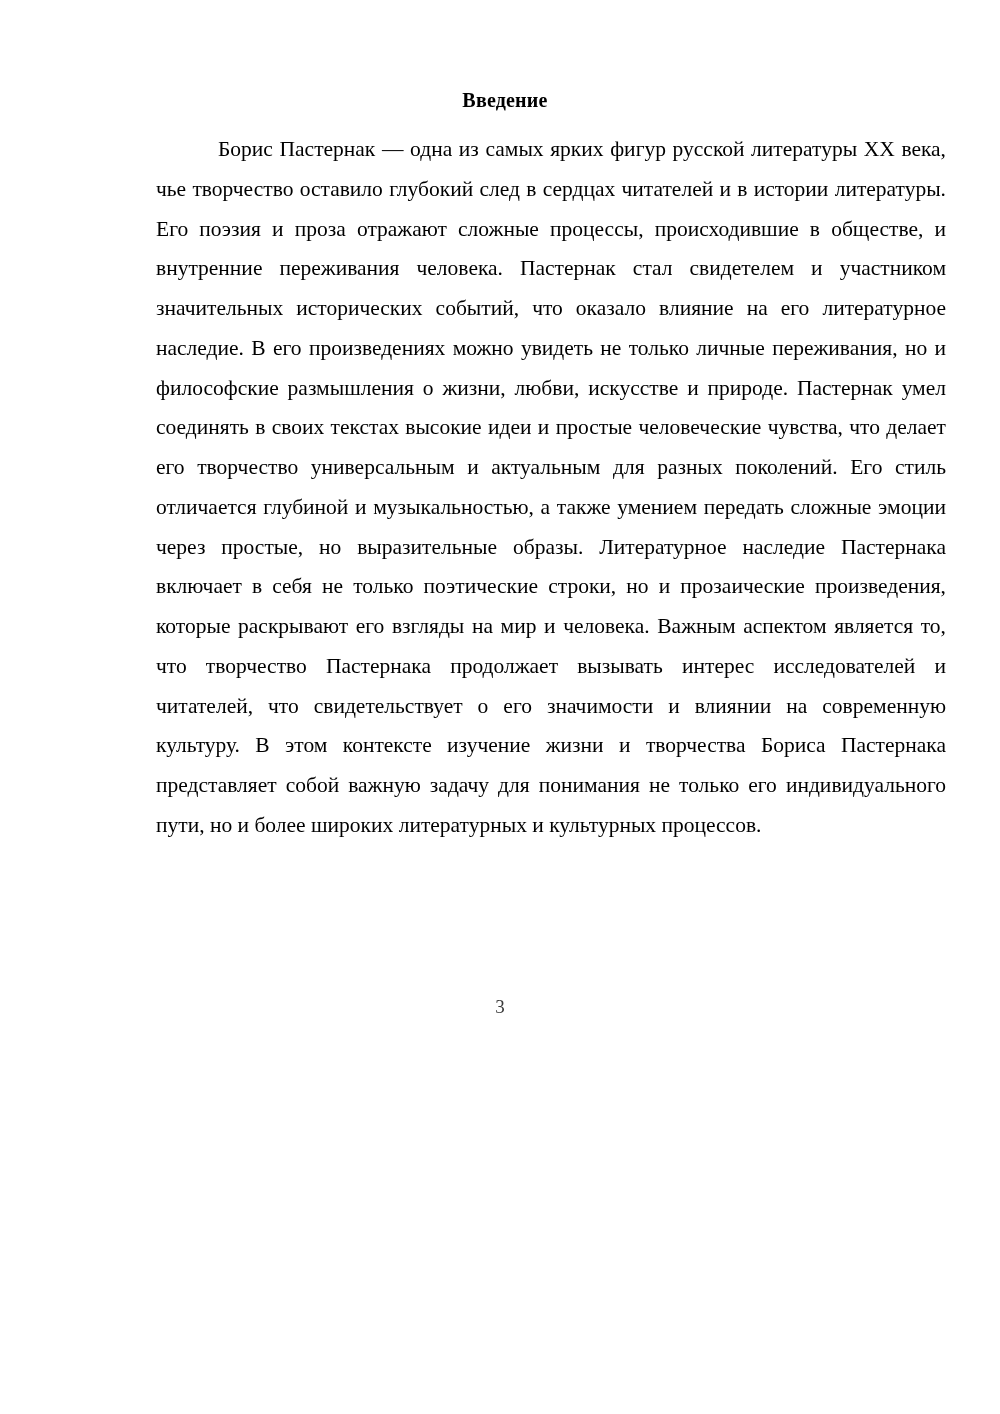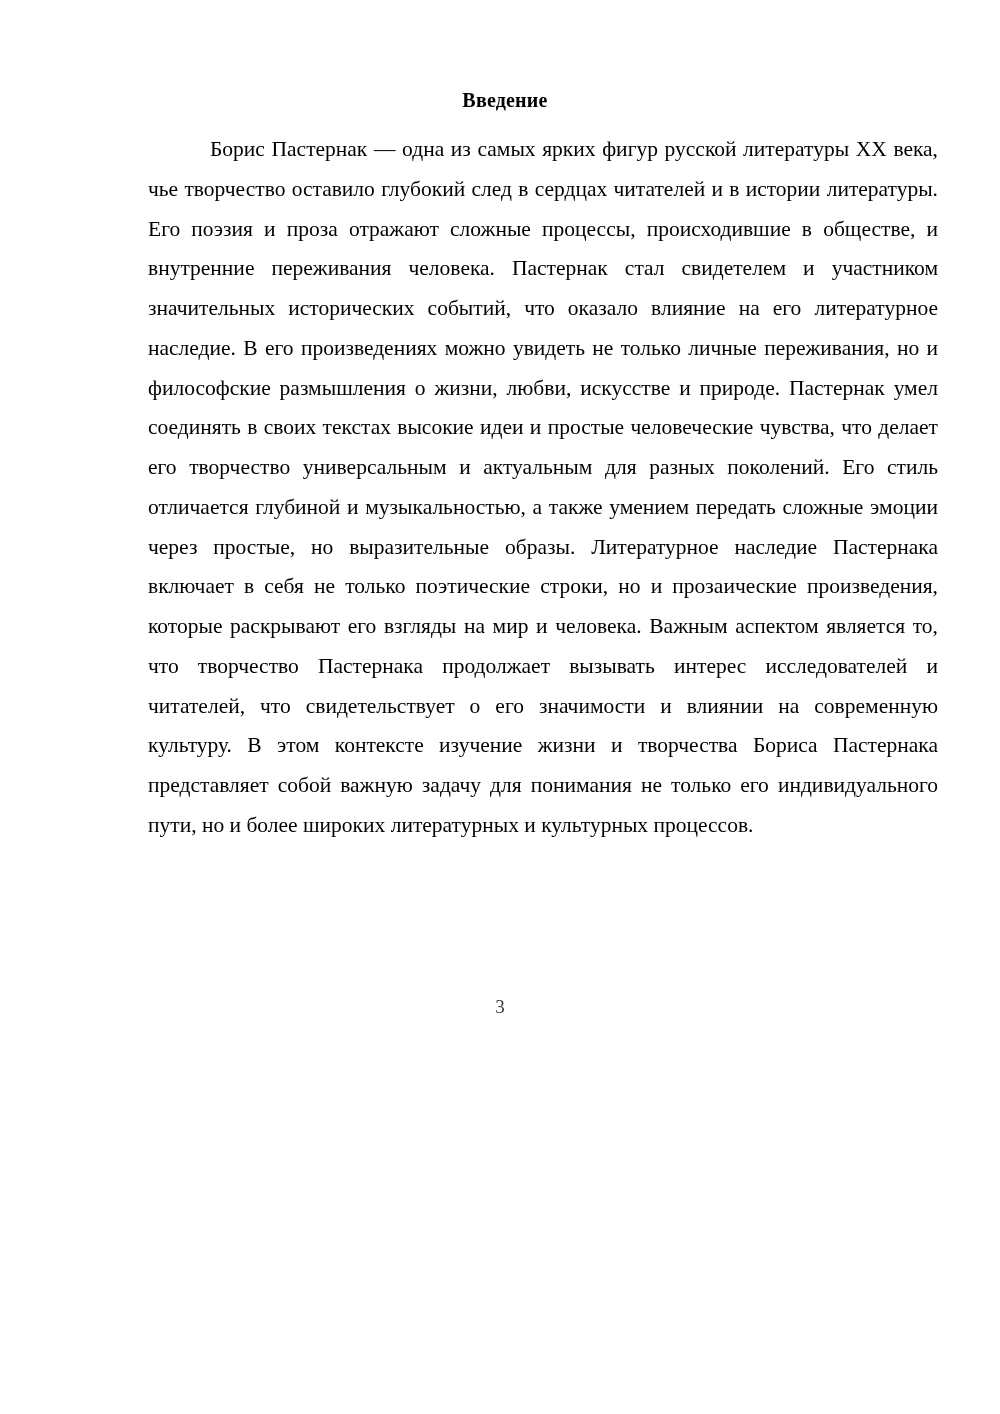--- a/index.html
+++ b/index.html
@@ -26,21 +26,21 @@
     margin: 0 0 18px 0;
     letter-spacing: 0.2px;
     padding-right: 60px;
   }
   .body-text {
     text-align: justify;
     text-justify: inter-word;
     font-size: 21.5px;
     line-height: 1.85;
     text-indent: 62px;
-    margin: 8px;
+    margin: 16px;
     padding-right: 0;
     hyphens: none;
     width: 790px;
   }
   .page-number {
     position: absolute;
     left: 0;
     right: 0;
     bottom: 48px;
     text-align: center;

